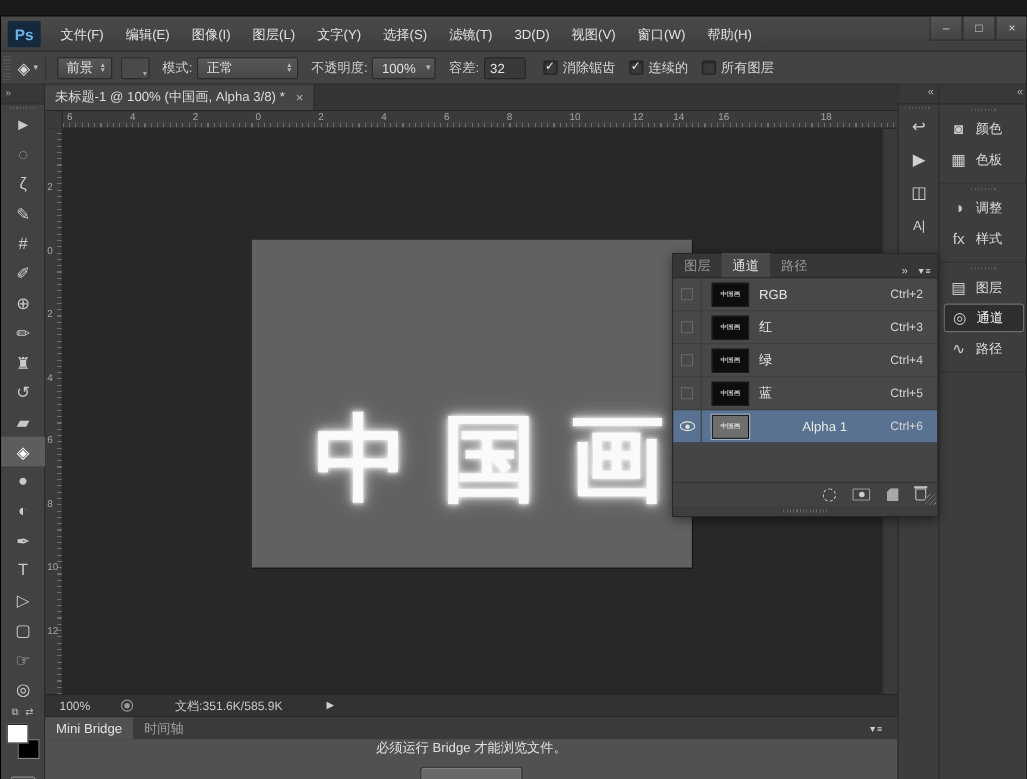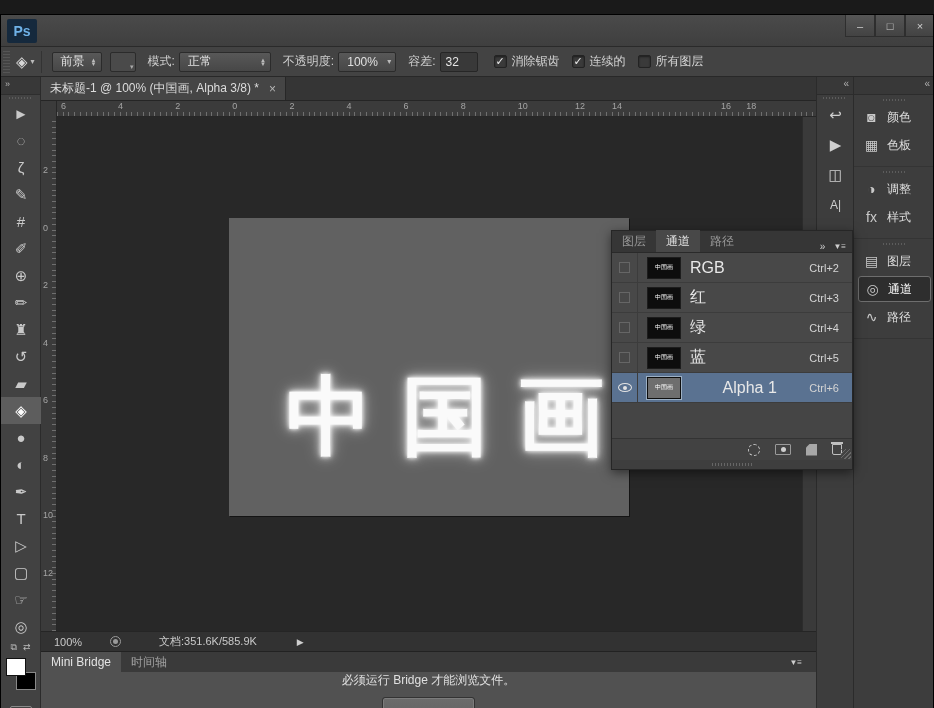--- a/index.html
+++ b/index.html
@@ -105,40 +105,53 @@
   .ch-rows{flex:1;overflow:hidden;}
   .ch-row{height:30px;display:flex;align-items:center;background:#484848;border-bottom:1px solid #3c3c3c;}
   .ch-row.selected{background:#5a7291;text-align:center;}
   .eye-cell{width:26px;height:30px;border-right:1px solid #3c3c3c;display:flex;align-items:center;justify-content:center;}
   .eye-box{width:11px;height:11px;border:1px solid rgba(160,160,160,.35);}
   .eye{width:14px;height:9px;border:1px solid #e2e2e2;border-radius:50%;position:relative;}
   .eye::after{content:"";position:absolute;left:4px;top:2px;width:4px;height:4px;background:#e2e2e2;border-radius:50%;}
   .thumb{width:34px;height:22px;margin:0 9px;border:1px solid #1d1d1d;display:flex;align-items:center;justify-content:center;font-size:6px;letter-spacing:0;color:#fff;}
   .thumb.dark{background:#0d0d0d;}
   .thumb.light{background:#6e6e6e;border-color:#0d0d0d;outline:1px solid #9db0c4;}
-  .ch-label{flex:1;font-size:16px;color:#e8e8e8;}
+  .ch-label{flex:1;font-size:12px;color:#e8e8e8;}
   .ch-short{font-size:11px;color:#d4d4d4;margin-right:13px;}
   .ch-bottom{height:22px;background:#424242;border-top:1px solid #333;display:flex;align-items:center;justify-content:flex-end;gap:15px;padding-right:10px;}
   .icn-loadsel{width:12px;height:12px;border:1px dashed #c6c6c6;border-radius:50%;}
   .icn-savesel{width:16px;height:11px;border:1px solid #9a9a9a;border-radius:1px;display:flex;align-items:center;justify-content:center;}
   .icn-savesel i{width:5px;height:5px;border-radius:50%;background:#cfcfcf;}
   .icn-new{width:11px;height:12px;background:#a8a8a8;clip-path:polygon(4px 0,100% 0,100% 100%,0 100%,0 4px);}
   .icn-trash{width:10px;height:11px;border:1px solid #c0c0c0;border-radius:0 0 2px 2px;position:relative;}
   .icn-trash::before{content:"";position:absolute;left:-2px;top:-3px;width:12px;height:2px;background:#c0c0c0;}
   .ch-grip{height:9px;display:flex;align-items:center;justify-content:center;background:#3e3e3e;}
   .ch-grip i{width:40px;height:3px;background:repeating-linear-gradient(90deg,#666 0 1px,transparent 1px 3px);}
   .corner-grip{position:absolute;right:1px;bottom:10px;width:10px;height:10px;background:repeating-linear-gradient(135deg,#6a6a6a 0 1px,transparent 1px 3px);}
 </style>
 </head>
 <body>
 
 <div id="app">
 
   <div class="titlebar">
     <div class="ps-logo">Ps</div>
+    <div id="menus" style="display:flex;">
+        <div class="menu-item">文件(F)</div>
+        <div class="menu-item">编辑(E)</div>
+        <div class="menu-item">图像(I)</div>
+        <div class="menu-item">图层(L)</div>
+        <div class="menu-item">文字(Y)</div>
+        <div class="menu-item">选择(S)</div>
+        <div class="menu-item">滤镜(T)</div>
+        <div class="menu-item">3D(D)</div>
+        <div class="menu-item">视图(V)</div>
+        <div class="menu-item">窗口(W)</div>
+        <div class="menu-item">帮助(H)</div>
+      </div>
     <div class="win-controls">
       <div class="win-btn">–</div>
       <div class="win-btn">□</div>
       <div class="win-btn">×</div>
     </div>
   </div>
 
   <div class="optionsbar">
     <div class="grip-v"></div>
     <div class="ob-tool">
@@ -239,21 +252,21 @@
           <span class="num" style="left: 61.1px;">4</span>
           <span class="num" style="left: 118.2px;">2</span>
           <span class="num" style="left: 175.3px;">0</span>
           <span class="num" style="left: 232.4px;">2</span>
           <span class="num" style="left: 289.5px;">4</span>
           <span class="num" style="left: 346.6px;">6</span>
           <span class="num" style="left: 403.7px;">8</span>
           <span class="num" style="left: 460.8px;">10</span>
           <span class="num" style="left: 517.9px;">12</span>
           <span class="num" style="left: 555px;">14</span>
-          <span class="num" style="left: 664px;">16</span>
+          <span class="num" style="left: 596px;">16</span>
           <span class="num" style="left: 689.2px;">18</span>
         </div>
     </div>
     <div class="doc-body">
       <div class="v-ruler" id="vruler">
           <div class="ticks"></div>
           <span class="num" style="top: 48px;">2</span>
           <span class="num" style="top: 105.5px;">0</span>
           <span class="num" style="top: 163px;">2</span>
           <span class="num" style="top: 220.5px;">4</span>

